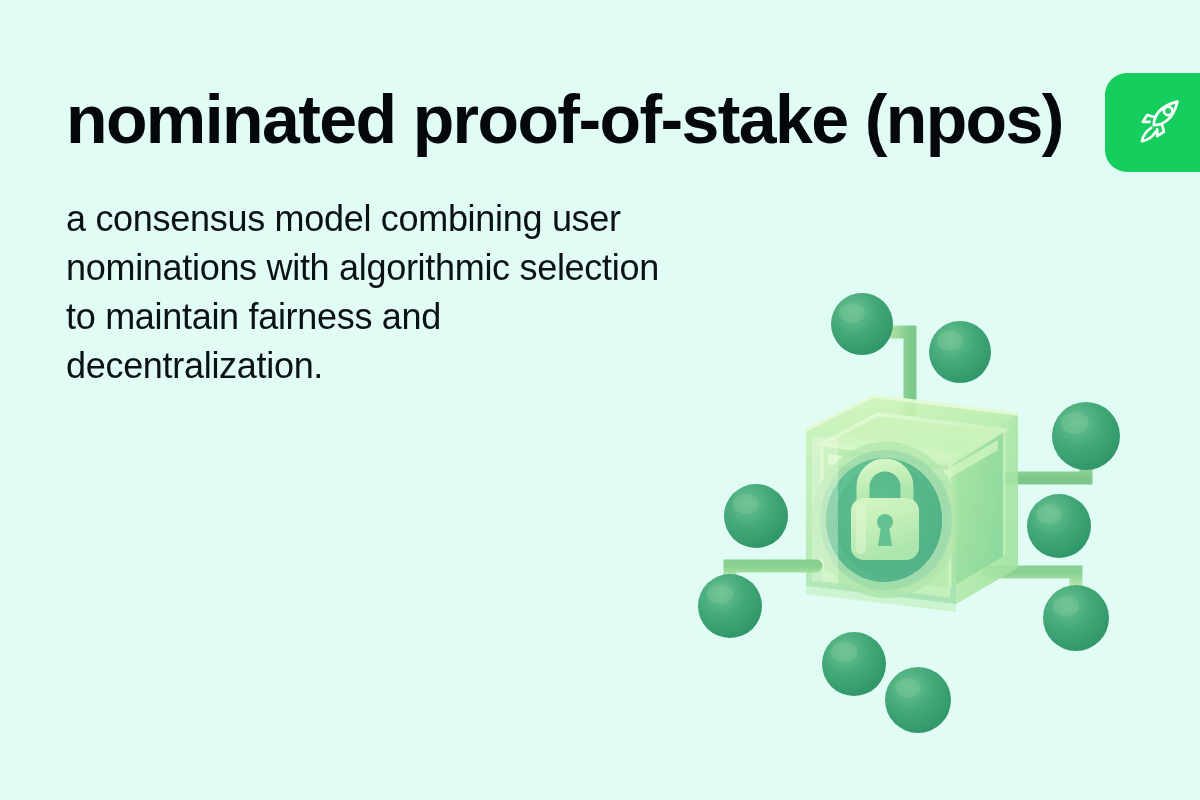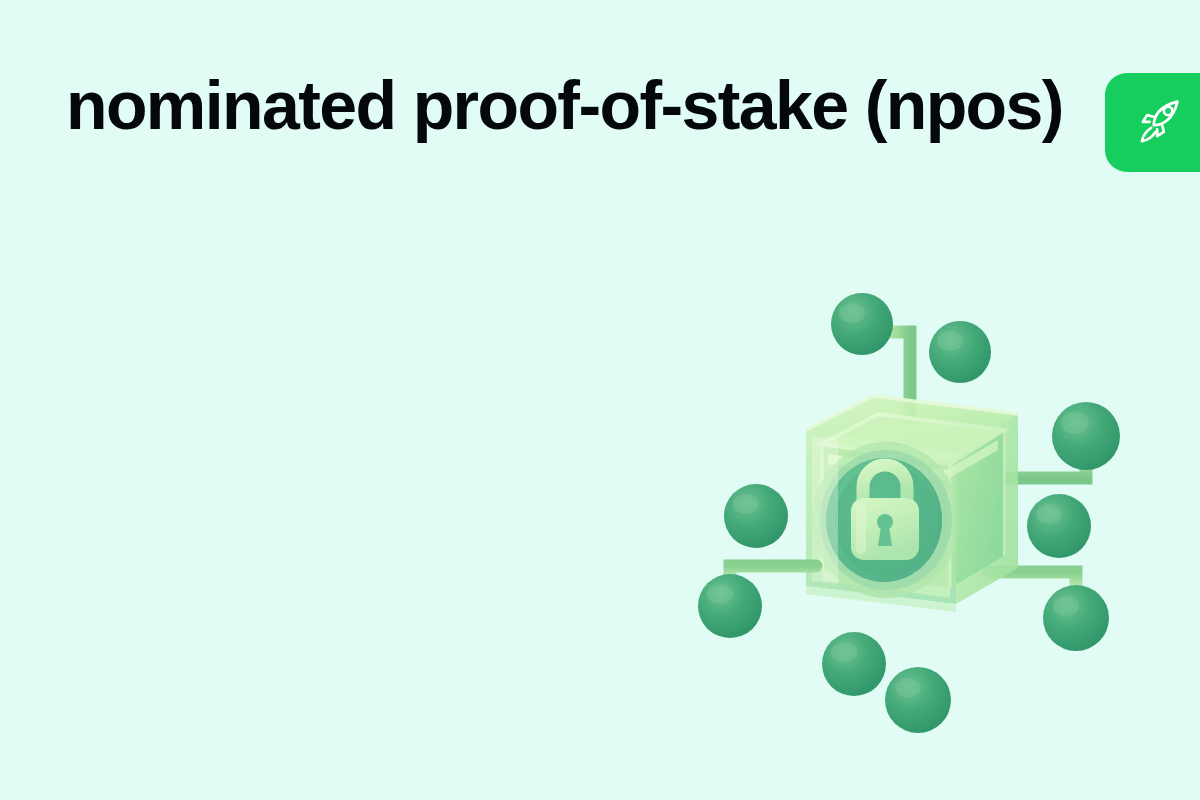--- a/index.html
+++ b/index.html
@@ -19,21 +19,21 @@
     background:#16ce5e;
     border-radius:22px;
     display:flex; align-items:center; justify-content:center;
     overflow:hidden;
   }
   .badge svg { width:54px; height:54px; margin-left:-14px; }
 
   
   .text-col {
     position:absolute;
-    left:66px; top:70px;
+    left:66px; top:84px;
     width:620px;
   }
   .title {
     font-size:68px;
     font-weight:700;
     line-height:1.04;
     letter-spacing:-1.6px;
     color:#05080a;
     width:1010px;
   }
@@ -53,20 +53,21 @@
     left:688px; top:268px;
     width:472px; height:472px;
   }
   .illus svg { width:100%; height:100%; display:block; }
 </style>
 </head>
 <body>
 
 <div class="text-col">
   <h1 class="title">nominated proof-of-stake (npos)</h1>
+  <p class="desc">a consensus model combining user nominations with algorithmic selection to maintain fairness and decentralization.</p>
 </div>
 
 <div class="badge">
   <span>
     <svg viewBox="0 0 64 64" fill="none" stroke="#ffffff" stroke-width="3.2" stroke-linecap="round" stroke-linejoin="round" aria-hidden="true">
 
       <path d="M27 37 C27 26 34 14 55 9 C50 30 38 37 27 37 Z"></path>
 
       <circle cx="44" cy="20" r="5"></circle>
 

